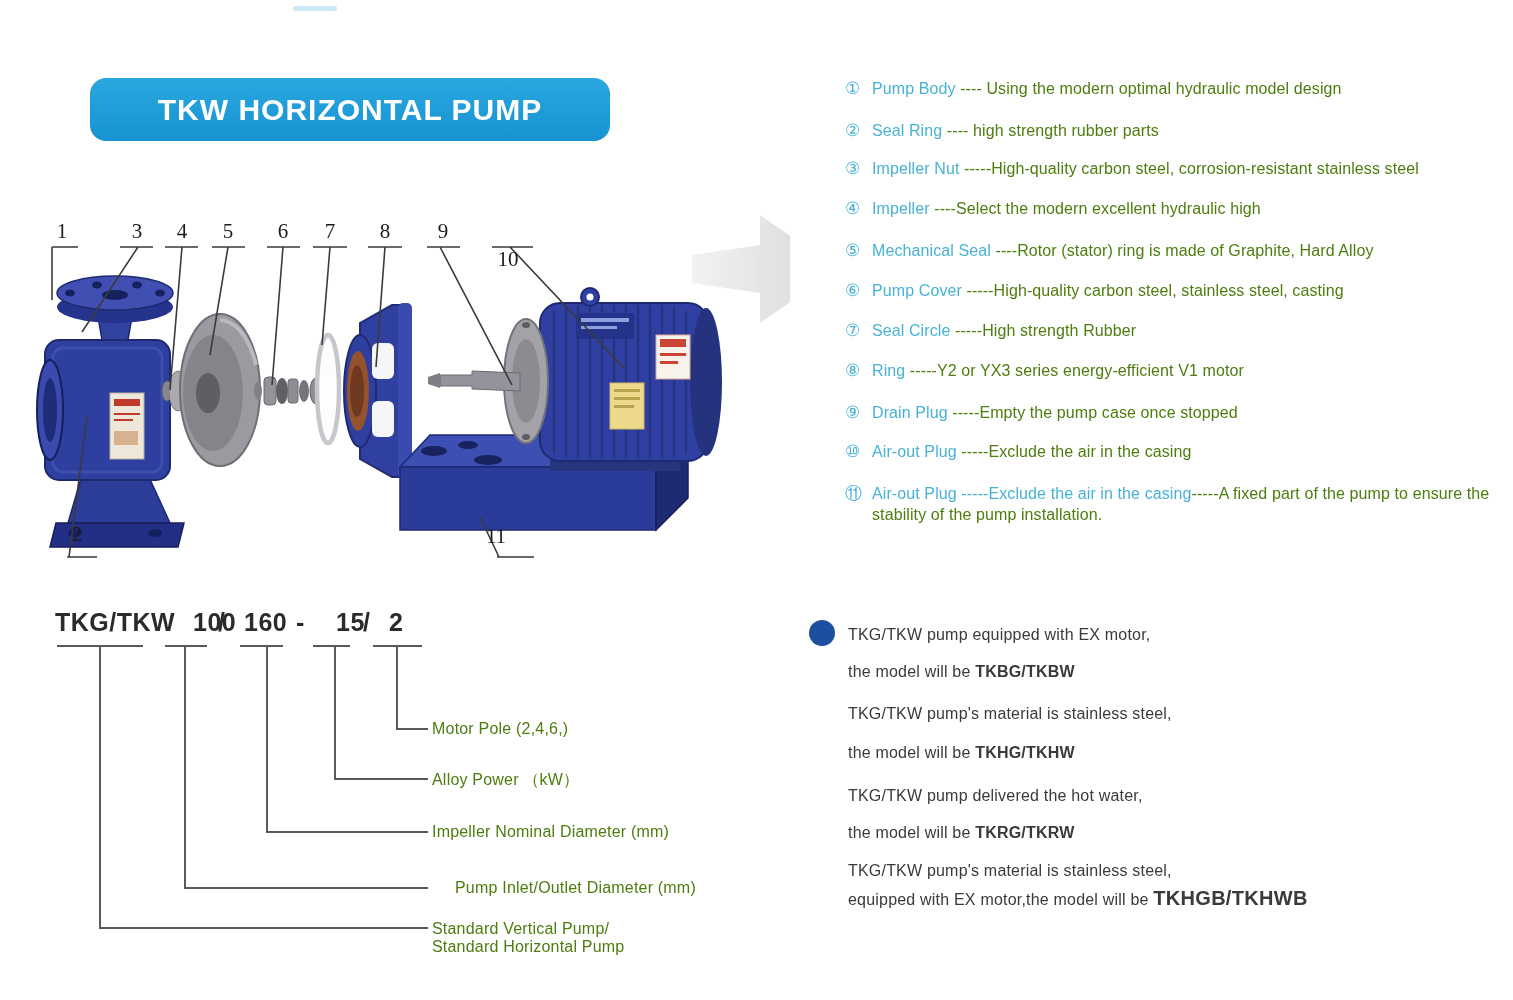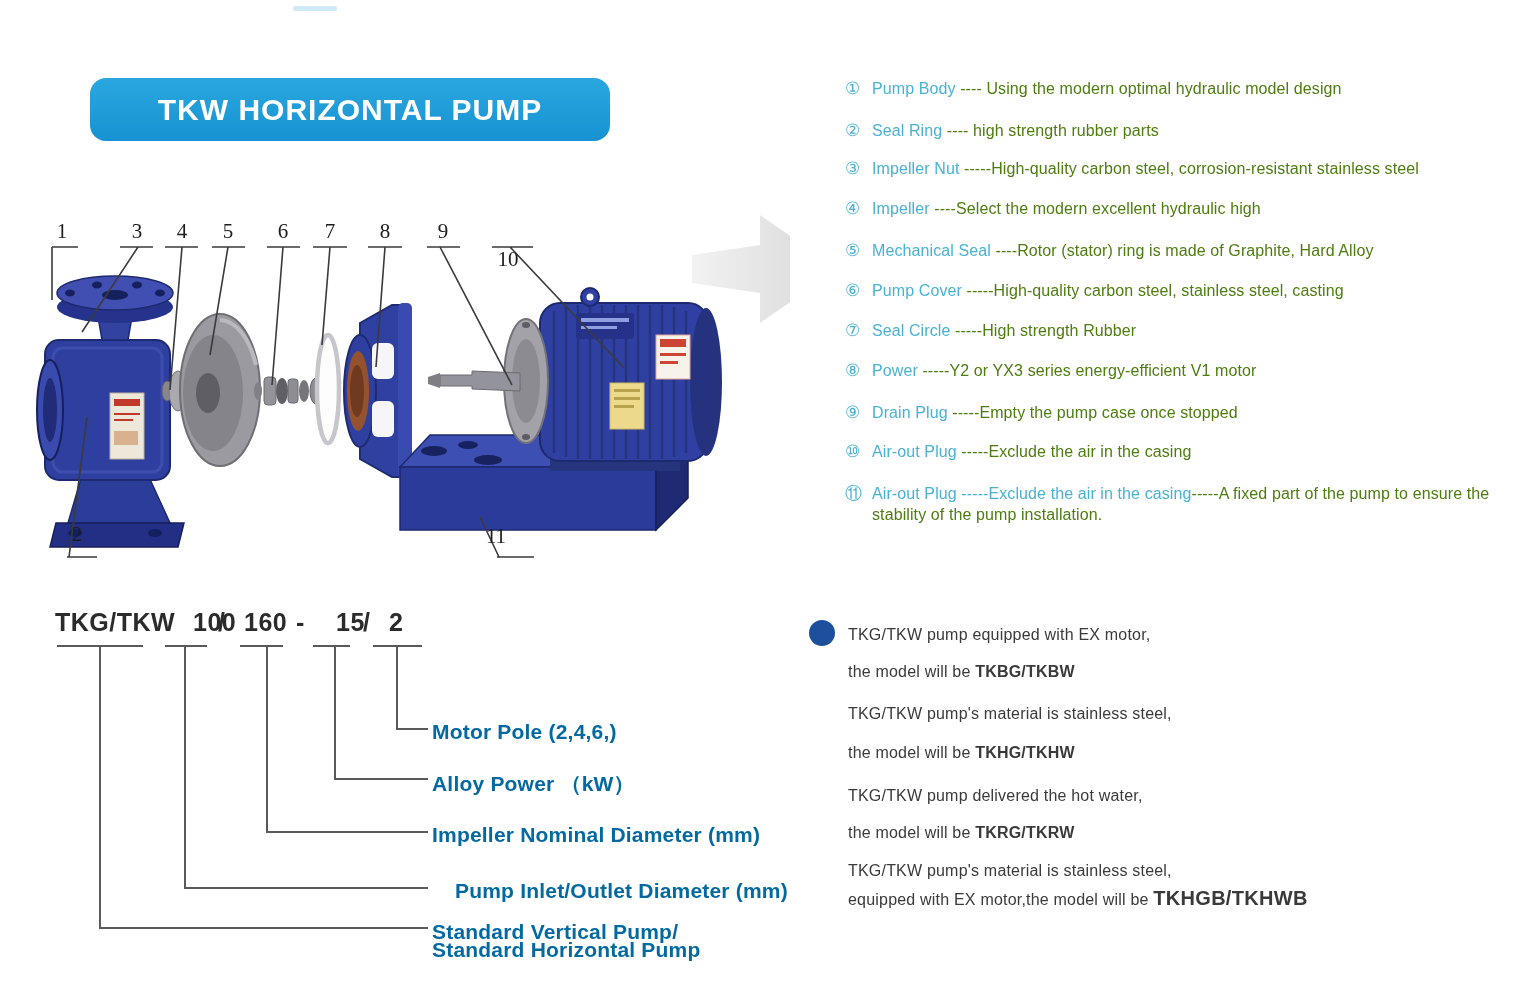--- a/index.html
+++ b/index.html
@@ -23,21 +23,21 @@
   .parts{left:845px;top:0;width:650px;}
   .part-item{position:absolute;left:0;width:640px;padding-left:27px;font-size:16px;line-height:21px;
              letter-spacing:.1px;}
   .pnum{position:absolute;left:0;top:0;color:#49b2d4;font-size:17px;}
   .pname{color:#49b2d4;}
   .pblue{color:#49b2d4;}
   .pdesc{color:#4d7c0f;}
 
   
   .seg{font-size:25px;font-weight:700;color:#2b2b2b;letter-spacing:.5px;}
-  .mlabel{font-size:21px;font-weight:700;color:#0369a1;letter-spacing:.2px;white-space:nowrap;}
+  .mlabel{font-size:16px;font-weight:400;color:#4d7c0f;letter-spacing:.2px;white-space:nowrap;}
 
   
   .note-line{left:848px;font-size:16px;line-height:20px;color:#3a3a3a;letter-spacing:.2px;white-space:nowrap;text-align:center;}
   .nbold{font-weight:700;}
   .nlarge{font-size:20px;font-weight:700;letter-spacing:.3px;}
   .bullet{left:809px;top:620px;width:26px;height:26px;border-radius:50%;background:#1d4f9f;}
 </style>
 </head>
 <body>
 
@@ -189,21 +189,21 @@
   <span class="abs callout" style="left:479px;top:524px;">11</span>
 
   <div class="abs parts">
     <div class="part-item" style="top:78px"><span class="pnum">①</span><span class="pname">Pump Body</span><span class="pblue"></span><span class="pdesc"> ---- Using the modern optimal hydraulic model design</span></div>
     <div class="part-item" style="top:120px"><span class="pnum">②</span><span class="pname">Seal Ring</span><span class="pblue"></span><span class="pdesc"> ---- high strength rubber parts</span></div>
     <div class="part-item" style="top:158px"><span class="pnum">③</span><span class="pname">Impeller Nut</span><span class="pblue"></span><span class="pdesc"> -----High-quality carbon steel, corrosion-resistant stainless steel</span></div>
     <div class="part-item" style="top:198px"><span class="pnum">④</span><span class="pname">Impeller</span><span class="pblue"></span><span class="pdesc"> ----Select the modern excellent hydraulic high</span></div>
     <div class="part-item" style="top:240px"><span class="pnum">⑤</span><span class="pname">Mechanical Seal</span><span class="pblue"></span><span class="pdesc"> ----Rotor (stator) ring is made of Graphite, Hard Alloy</span></div>
     <div class="part-item" style="top:280px"><span class="pnum">⑥</span><span class="pname">Pump Cover</span><span class="pblue"></span><span class="pdesc"> -----High-quality carbon steel, stainless steel, casting</span></div>
     <div class="part-item" style="top:320px"><span class="pnum">⑦</span><span class="pname">Seal Circle</span><span class="pblue"></span><span class="pdesc"> -----High strength Rubber</span></div>
-    <div class="part-item" style="top:360px"><span class="pnum">⑧</span><span class="pname">Power</span><span class="pblue"></span><span class="pdesc"> -----Y2 or YX3 series energy-efficient V1 motor</span></div>
+    <div class="part-item" style="top:360px"><span class="pnum">⑧</span><span class="pname">Ring</span><span class="pblue"></span><span class="pdesc"> -----Y2 or YX3 series energy-efficient V1 motor</span></div>
     <div class="part-item" style="top:402px"><span class="pnum">⑨</span><span class="pname">Drain Plug</span><span class="pblue"></span><span class="pdesc"> -----Empty the pump case once stopped</span></div>
     <div class="part-item" style="top:441px"><span class="pnum">⑩</span><span class="pname">Air-out Plug</span><span class="pblue"></span><span class="pdesc"> -----Exclude the air in the casing</span></div>
     <div class="part-item" style="top:483px"><span class="pnum">⑪</span><span class="pname">Air-out Plug</span><span class="pblue"> -----Exclude the air in the casing</span><span class="pdesc">-----A fixed part of the pump to ensure the stability of the pump installation.</span></div>
   </div>
 
   <div>
     <span class="abs seg" style="left:55px;top:608px;">TKG/TKW</span>
     <span class="abs seg" style="left:166px;top:608px;padding-left:27px;">100</span>
     <span class="abs seg" style="left:218px;top:608px;">/</span>
     <span class="abs seg" style="left:244px;top:608px;">160</span>

